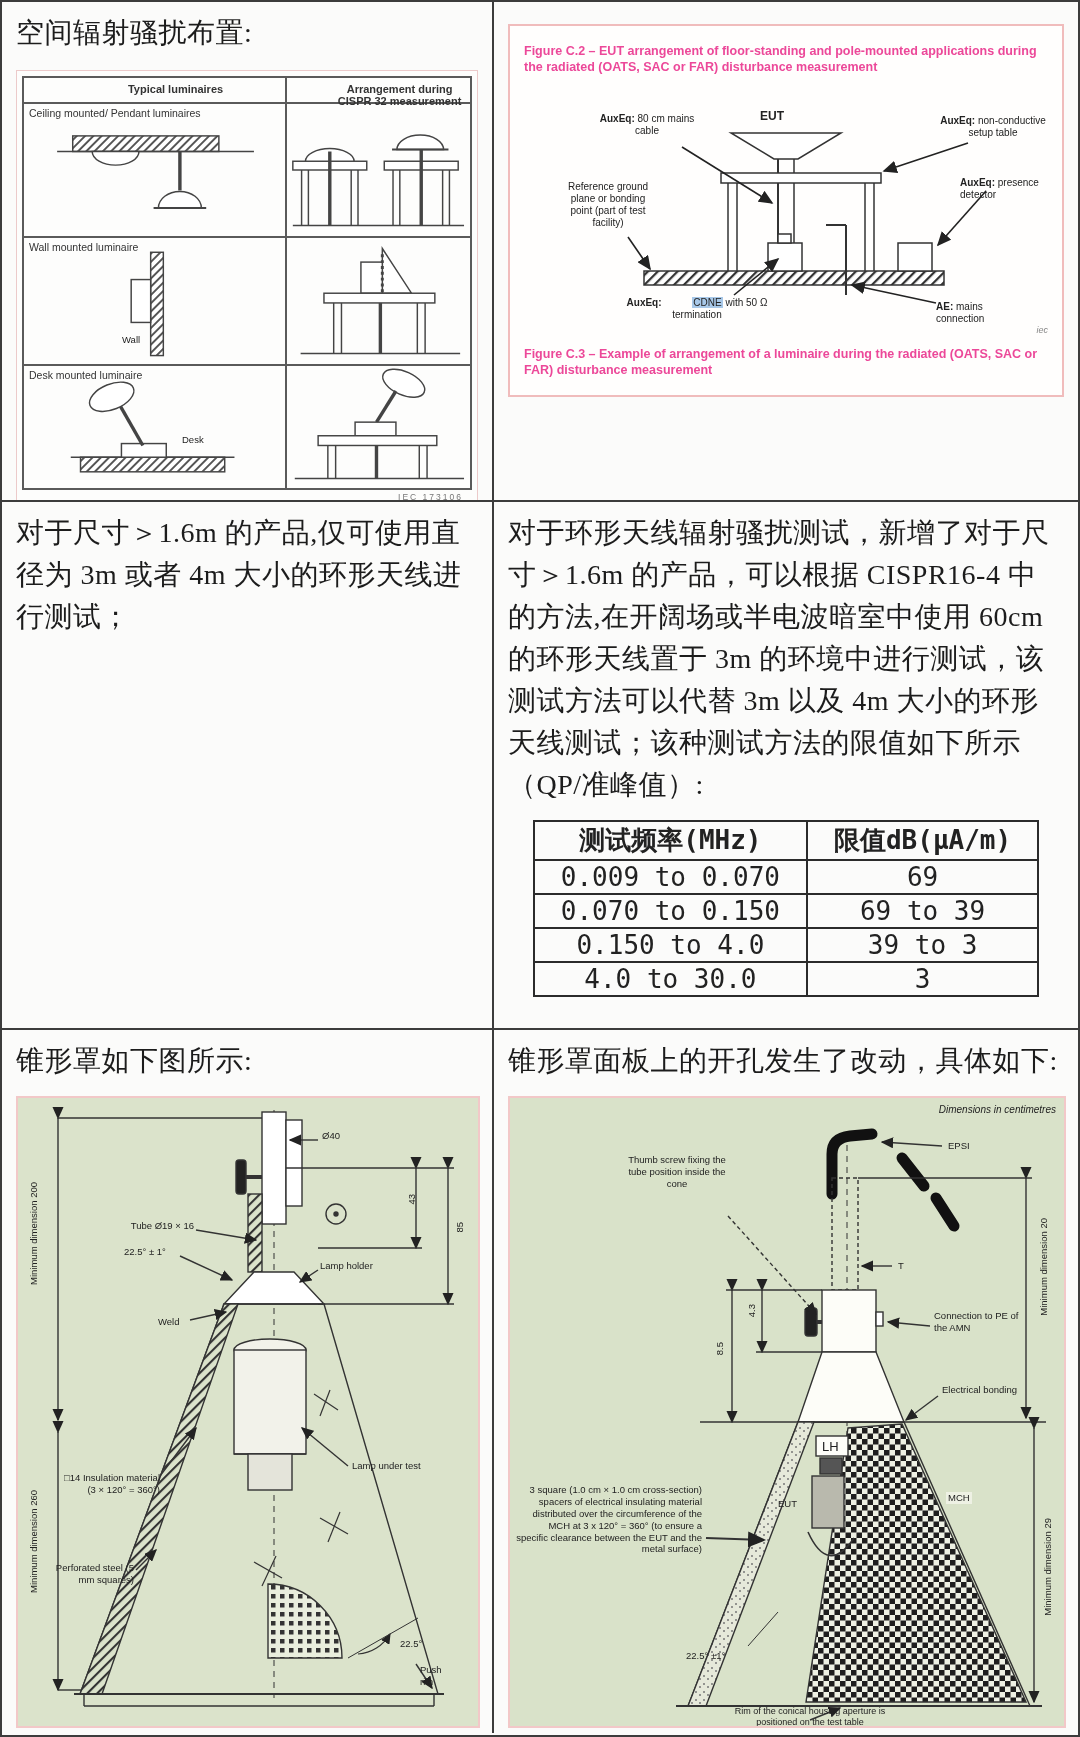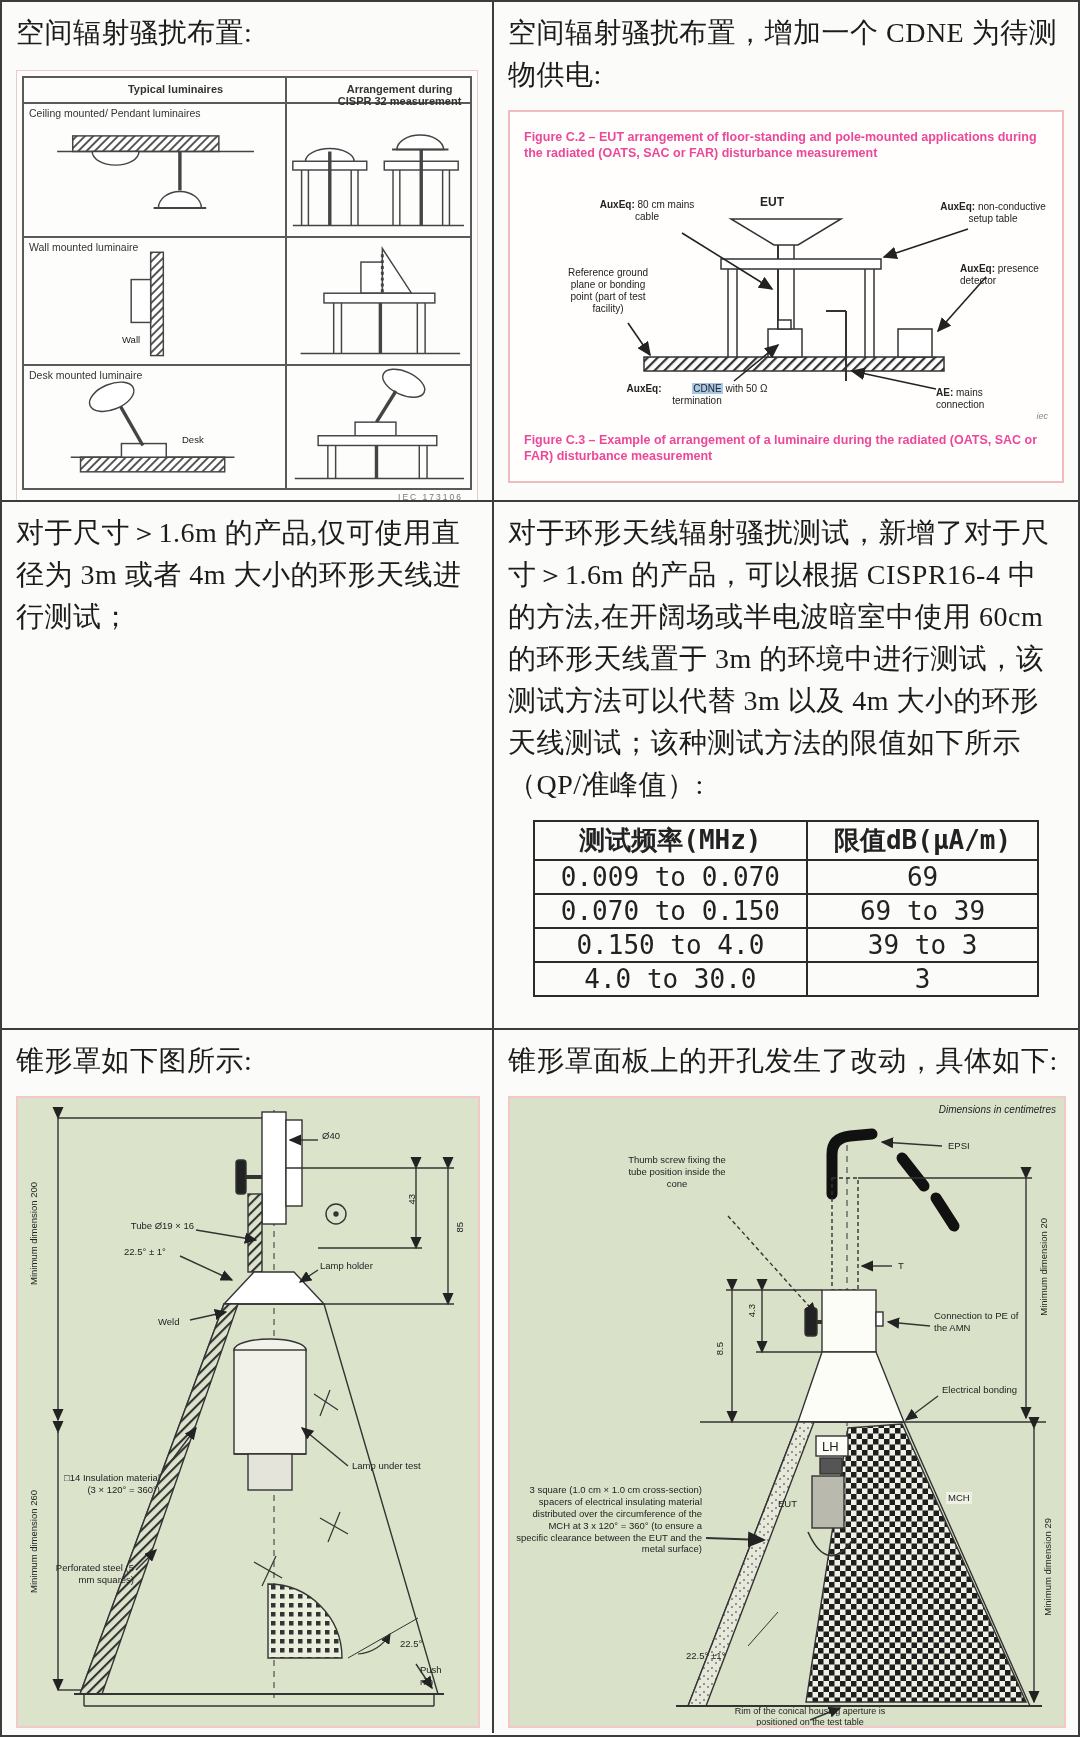--- a/index.html
+++ b/index.html
@@ -180,21 +180,20 @@
                   <line x1="144" y1="80" x2="144" y2="114"></line>
             </g>
           </svg>
         </div>
       </div>
       <span class="tiny-note">IEC 173106</span>
     </div>
   </div>
 
   <div class="cell lastcol">
-    <p class="cn">空间辐射骚扰布置，增加一个 CDNE 为待测物供电:</p>
     <div class="iecfig">
       <div class="cap">Figure C.2 – EUT arrangement of floor-standing and pole-mounted applications during the radiated (OATS, SAC or FAR) disturbance measurement</div>
       <div class="c2draw">
         <svg width="548" height="252" viewBox="0 0 548 252">
           <defs>
             <pattern id="hG" width="7" height="7" patternUnits="userSpaceOnUse" patternTransform="rotate(45)">
               <rect width="7" height="7" fill="#fff"></rect>
                   <line x1="1" y1="0" x2="1" y2="7" stroke="#333" stroke-width="2.5"></line>
             </pattern>
             <marker id="arA" markerWidth="9" markerHeight="8" refX="8" refY="4" orient="auto">

